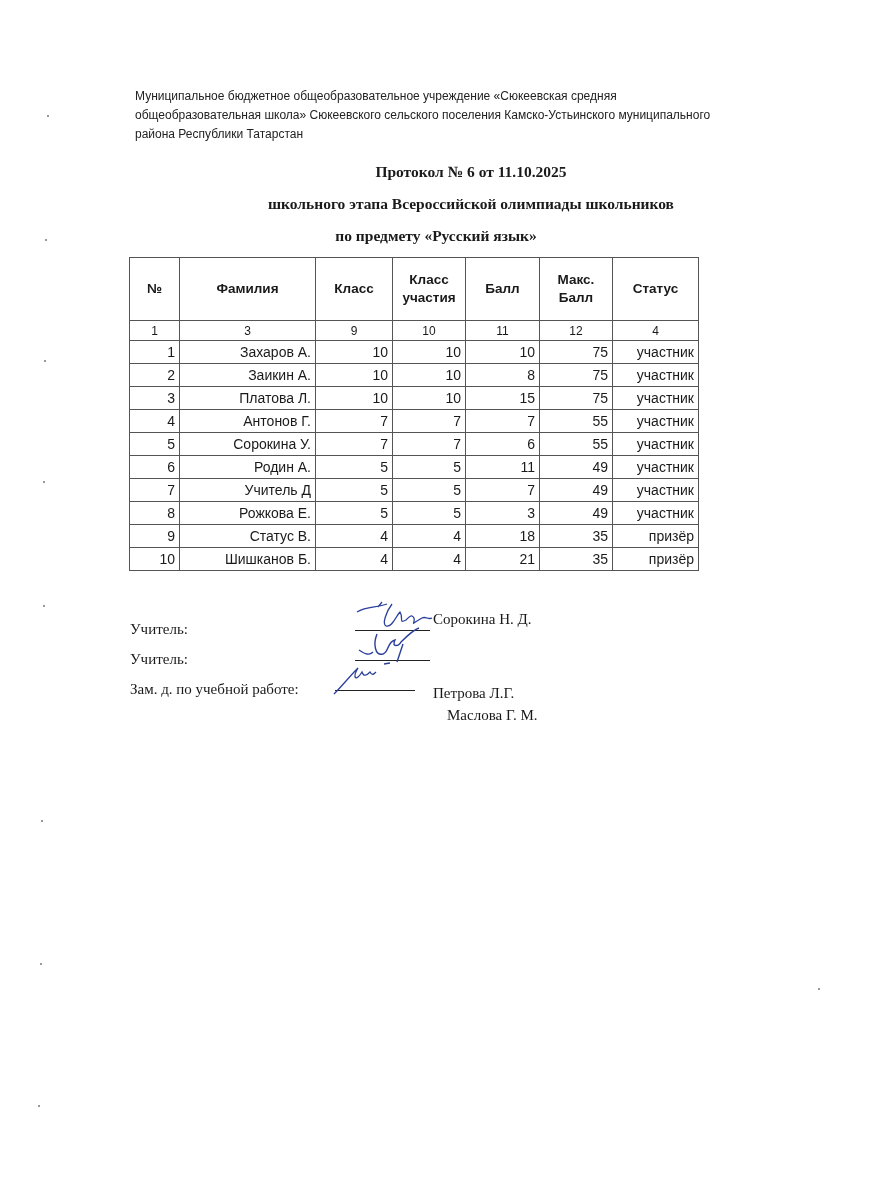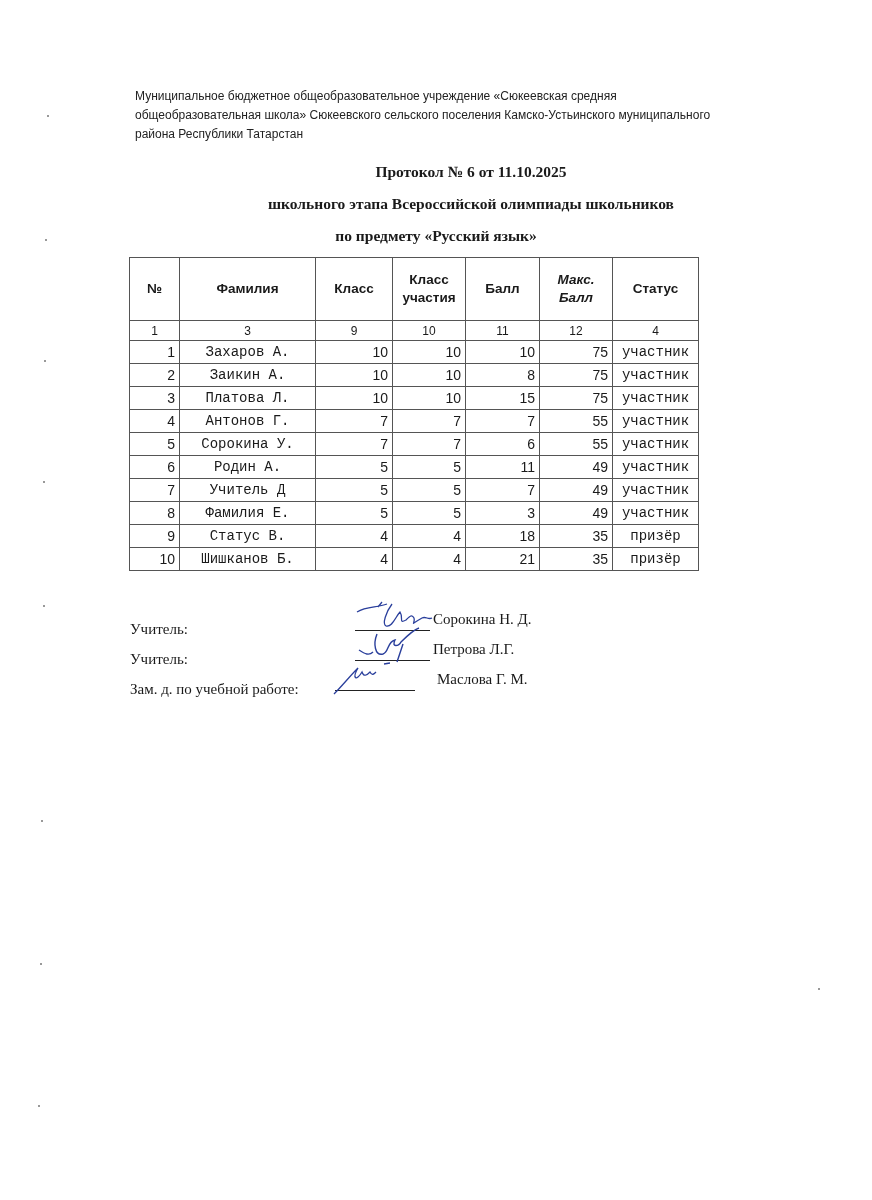--- a/index.html
+++ b/index.html
@@ -34,24 +34,24 @@
   }
   table.protocol th {
     font-weight: bold; height: 62px; text-align: center; font-size: 13.5px; line-height: 18px;
   }
   .colnum td { text-align: center; height: 19px !important; font-size: 12px; padding-top: 4px; }
   .c-num { width: 41px; }
   .c-name { width: 127px; }
   .c-class { width: 68px; }
   .c-part { width: 64px; }
   .c-score { width: 65px; }
-  .c-max { width: 64px; font-style: italic; }
+  .c-max { width: 64px; }
   .c-status { width: 77px; margin-left: 40px; }
   td.r { text-align: right; }
-  td.l { text-align: center; font-family: Liberation Mono, monospace; }
+  td.l { text-align: right; }
 
   .signatures {
     position: absolute; left: 130px; top: 608px;
     font-family: "Liberation Serif", serif; font-size: 15px; color: #1a1a1a;
   }
   .sig-row { position: relative; height: 30px; }
   .sig-role { position: absolute; left: 0; top: 13px; white-space: nowrap; }
   .sig-line { position: absolute; border-bottom: 1px solid #222; height: 22px; }
   .sig-name { position: absolute; top: 3px; white-space: nowrap; }
   .sig-scribble { position: absolute; }
@@ -146,21 +146,21 @@
         <td class="r">7</td>
         <td class="l">Учитель Д</td>
         <td class="r">5</td>
         <td class="r">5</td>
         <td class="r">7</td>
         <td class="r">49</td>
         <td class="l">участник</td>
       </tr>
       <tr>
         <td class="r">8</td>
-        <td class="l">Фамилия Е.</td>
+        <td class="l">Рожкова Е.</td>
         <td class="r">5</td>
         <td class="r">5</td>
         <td class="r">3</td>
         <td class="r">49</td>
         <td class="l">участник</td>
       </tr>
       <tr>
         <td class="r">9</td>
         <td class="l">Статус В.</td>
         <td class="r">4</td>
@@ -189,29 +189,29 @@
       <path d="M5 14 C15 8, 25 10, 35 6 M30 4 L26 9 M40 6 C34 14, 30 26, 34 28 C40 30, 44 18, 48 14 C52 20, 46 26, 54 22 C58 18, 60 16, 62 20 C64 26, 56 28, 70 20 C74 18, 76 22, 80 20" stroke="#2a3f9c" stroke-width="1.3" fill="none"></path>
     </svg>
     <span class="sig-name" style="left:303px;">Сорокина Н. Д.</span>
   </div>
   <div class="sig-row">
     <span class="sig-role">Учитель:</span>
     <div class="sig-line" style="left:225px; width:75px;"></div>
     <svg class="sig-scribble" style="left:225px; top:-14px;" width="75" height="40">
       <path d="M4 26 C10 30, 14 32, 18 28 M22 10 C18 20, 20 32, 28 30 C34 28, 32 18, 40 16 C36 24, 44 22, 46 18 C52 12, 58 6, 64 4 M48 20 L42 38" stroke="#2a3f9c" stroke-width="1.4" fill="none"></path>
     </svg>
-    <span class="sig-name" style="left:303px;">Петрова Л.Г.</span>
+    <span class="sig-name" style="left:303px;margin-top:44px;">Петрова Л.Г.</span>
   </div>
   <div class="sig-row">
     <span class="sig-role">Зам. д. по учебной работе:</span>
     <div class="sig-line" style="left:205px; width:80px;"></div>
     <svg class="sig-scribble" style="left:200px; top:-10px;" width="70" height="40">
       <path d="M4 36 C12 28, 20 18, 28 10 C22 20, 26 24, 32 14 C34 20, 38 16, 40 14 C42 18, 44 16, 46 14 M54 6 L60 5" stroke="#2a3f9c" stroke-width="1.3" fill="none"></path>
     </svg>
-    <span class="sig-name" style="left:307px;">Маслова Г. М.</span>
+    <span class="sig-name" style="left:317px;margin-top:36px;">Маслова Г. М.</span>
   </div>
 </div>
 
 <div class="speck" style="left:47px; top:115px;"></div>
 <div class="speck" style="left:45px; top:239px;"></div>
 <div class="speck" style="left:44px; top:360px;"></div>
 <div class="speck" style="left:43px; top:481px;"></div>
 <div class="speck" style="left:43px; top:605px;"></div>
 <div class="speck" style="left:41px; top:820px;"></div>
 <div class="speck" style="left:40px; top:963px;"></div>

